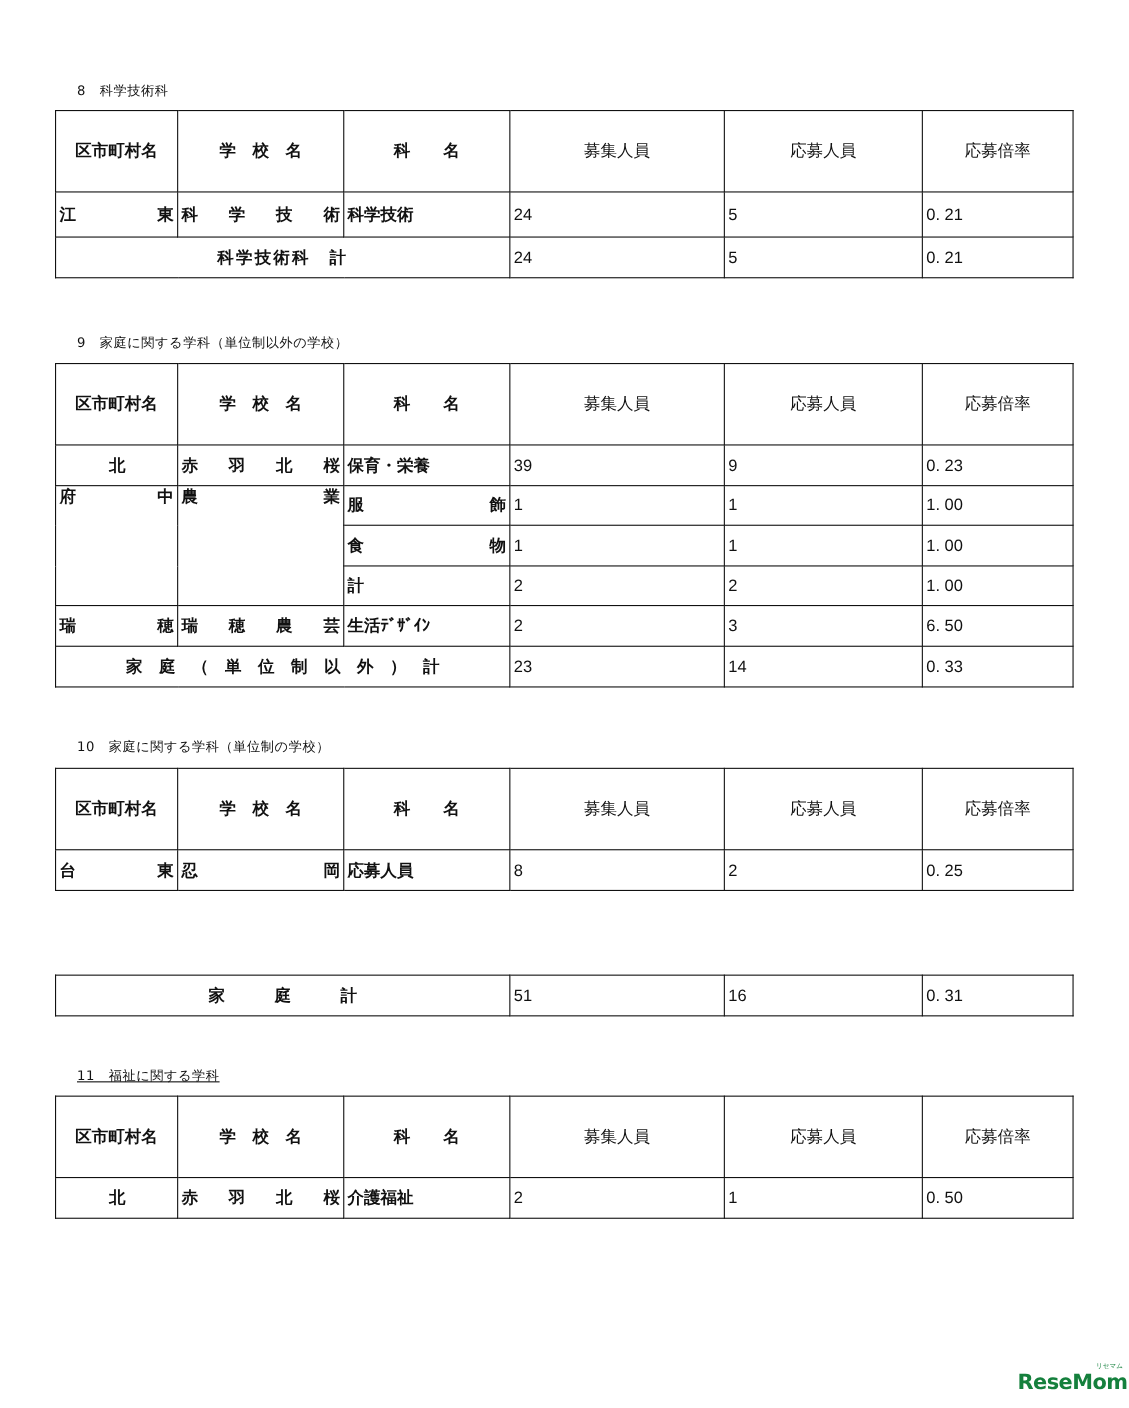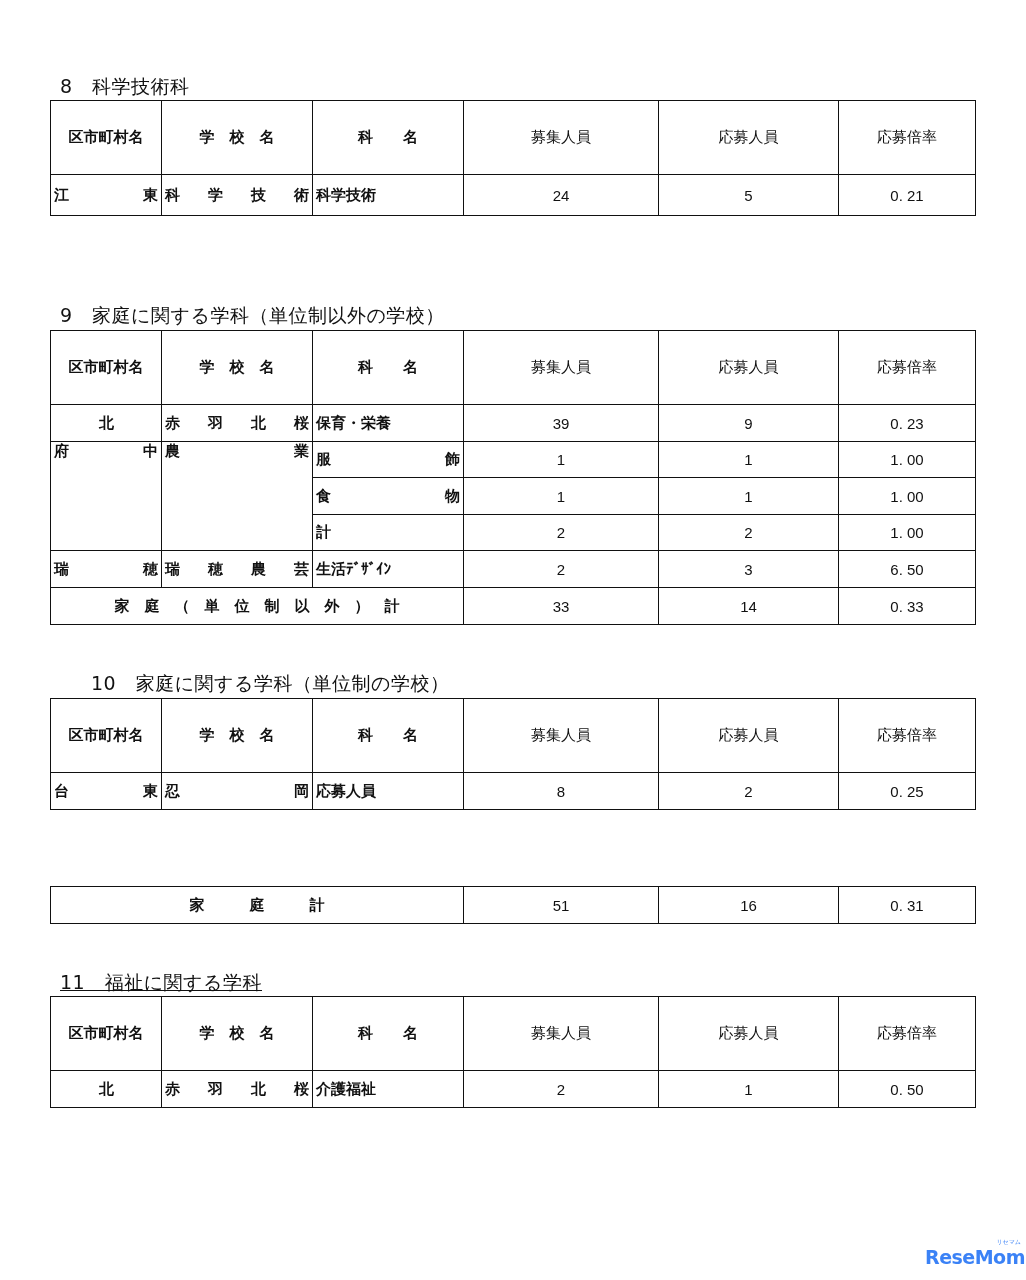--- a/index.html
+++ b/index.html
@@ -1,31 +1,31 @@
 <!DOCTYPE html>
 <html><head>
 <meta charset="utf-8">
 <style>
   html, body { margin:0; padding:0; background:#ffffff; }
   body { width:1026px; height:1280px; position:relative; overflow:hidden;
          font-family: "DejaVu Sans", "Liberation Sans", sans-serif; color:#111; }
-  .section-title { position:absolute; left:60px; font-size:19px; letter-spacing:0.5px;text-align:center; }
+  .section-title { position:absolute; left:70px; font-size:12px; letter-spacing:0.5px;text-align:center; }
   table.t { position:absolute; left:50px; border-collapse:collapse; table-layout:fixed; width:925px; }
   table.t td { border:1.5px solid #111; padding:0 3px; font-size:15px; height:35px; box-sizing:border-box; white-space:nowrap; overflow:hidden; }
   table.t tr.hdr td { height:74px; text-align:center; font-size:15px; }
   table.t tr.hdr td.c1, table.t tr.hdr td.c2, table.t tr.hdr td.c3 { font-weight:bold; }
-  td.num { text-align:center; font-family: "Liberation Sans", sans-serif; font-size:16px; padding-right:2px; }
+  td.num { text-align:left; font-family: "Liberation Sans", sans-serif; font-size:16px; padding-right:2px; }
   td.muni { text-align:justify; text-align-last:justify; padding:0 26px 0 22px; font-weight:bold; }
   td.school { text-align:justify; text-align-last:justify; padding:0 36px 0 2px; font-weight:bold; }
   td.dept { text-align:left; padding-left:2px; font-weight:bold; }
   td.dept-sp { text-align:justify; text-align-last:justify; padding:0 62px 0 2px; font-weight:bold; }
   td.dept-sub { text-align:left; padding-left:46px; font-weight:bold; }
   td.total-label { text-align:center; font-weight:bold; letter-spacing:2px; }
   td.top { vertical-align:top; padding-top:7px; }
-  .logo { position:absolute; left:925px; top:1246px; font-family:"DejaVu Sans", sans-serif; font-weight:bold; font-size:19px; color:#3b82f6; letter-spacing:-0.5px; }
+  .logo { position:absolute; left:925px; top:1246px; font-family:"DejaVu Sans", sans-serif; font-weight:bold; font-size:19px; color:#15803d; letter-spacing:-0.5px; }
   .logo small { position:absolute; right:4px; top:-8px; font-size:6px; font-weight:normal; letter-spacing:0; }
 </style>
 </head>
 <body>
 
 <div class="section-title" style="top:74px;">8　科学技術科</div>
 <table class="t" style="top:100px;">
   <colgroup>
       <col style="width:111px">
       <col style="width:151px">
@@ -44,20 +44,26 @@
     <td>応募倍率</td>
   </tr>
   <tr style="height:41px">
     <td class="muni">江東</td>
     <td class="school">科学技術</td>
     <td class="dept">科学技術</td>
     <td class="num">24</td>
     <td class="num">5</td>
     <td class="num">0. 21</td>
   </tr>
+  <tr style="height:37px">
+    <td colspan="3" class="total-label">科学技術科　計</td>
+    <td class="num">24</td>
+    <td class="num">5</td>
+    <td class="num">0. 21</td>
+  </tr>
 </tbody>
   </table>
 
 <div class="section-title" style="top:303px;">9　家庭に関する学科（単位制以外の学校）</div>
 <table class="t" style="top:330px;">
   <colgroup>
       <col style="width:111px">
       <col style="width:151px">
       <col style="width:151px">
       <col style="width:195px">
@@ -104,28 +110,28 @@
   <tr style="height:37px">
     <td class="muni">瑞穂</td>
     <td class="school">瑞穂農芸</td>
     <td class="dept">生活ﾃﾞｻﾞｲﾝ</td>
     <td class="num">2</td>
     <td class="num">3</td>
     <td class="num">6. 50</td>
   </tr>
   <tr style="height:37px">
     <td colspan="3" class="total-label" style="letter-spacing:0">家　庭　（　単　位　制　以　外　）　計</td>
-    <td class="num">33</td>
+    <td class="num">23</td>
     <td class="num">14</td>
     <td class="num">0. 33</td>
   </tr>
 </tbody>
   </table>
 
-<div class="section-title" style="top:671px;margin-left:31px;">10　家庭に関する学科（単位制の学校）</div>
+<div class="section-title" style="top:671px;">10　家庭に関する学科（単位制の学校）</div>
 <table class="t" style="top:698px;">
   <colgroup>
       <col style="width:111px">
       <col style="width:151px">
       <col style="width:151px">
       <col style="width:195px">
       <col style="width:180px">
       <col style="width:137px">
     </colgroup>
   <tbody>

